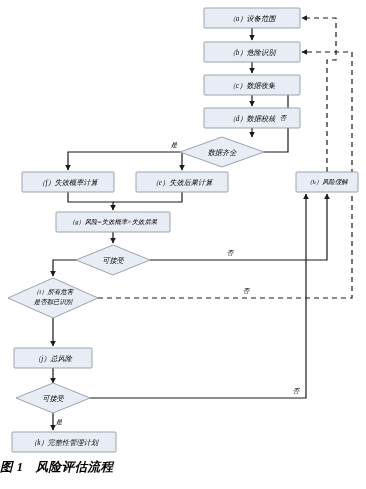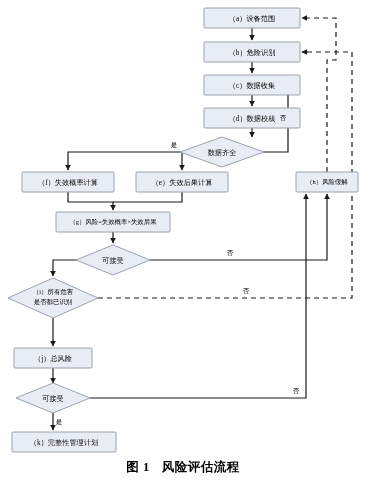--- a/index.html
+++ b/index.html
@@ -12,20 +12,21 @@
     height: 489px;
     font-family: "Liberation Serif", "DejaVu Serif", serif;
     overflow: hidden;
     position: relative;
   }
   #figure-root {
     position: absolute;
     left: 0; top: 0;
     width: 327px;
     height: 489px;
+    font-style: italic;
   }
   svg { display: block; }
   .node-box {
     fill: #e8ecf4;
     stroke: #9aa3b0;
     stroke-width: 1;
   }
   .node-diamond {
     fill: #e8ecf4;
     stroke: #9aa3b0;
@@ -57,21 +58,21 @@
     font-size: 6.4px;
     fill: #000000;
     text-anchor: middle;
     dominant-baseline: middle;
   }
   .caption {
     position: absolute;
     left: 0;
     top: 459px;
     width: 366px;
-    text-align: center;
+    text-align: left;
     font-family: "Liberation Serif", "DejaVu Serif", serif;
     font-size: 12.5px;
     font-weight: bold;
     color: #000000;
     letter-spacing: 0.5px;
   }
   .caption .cap-gap { display: inline-block; width: 12px; }
 </style>
 </head>
 <body>

